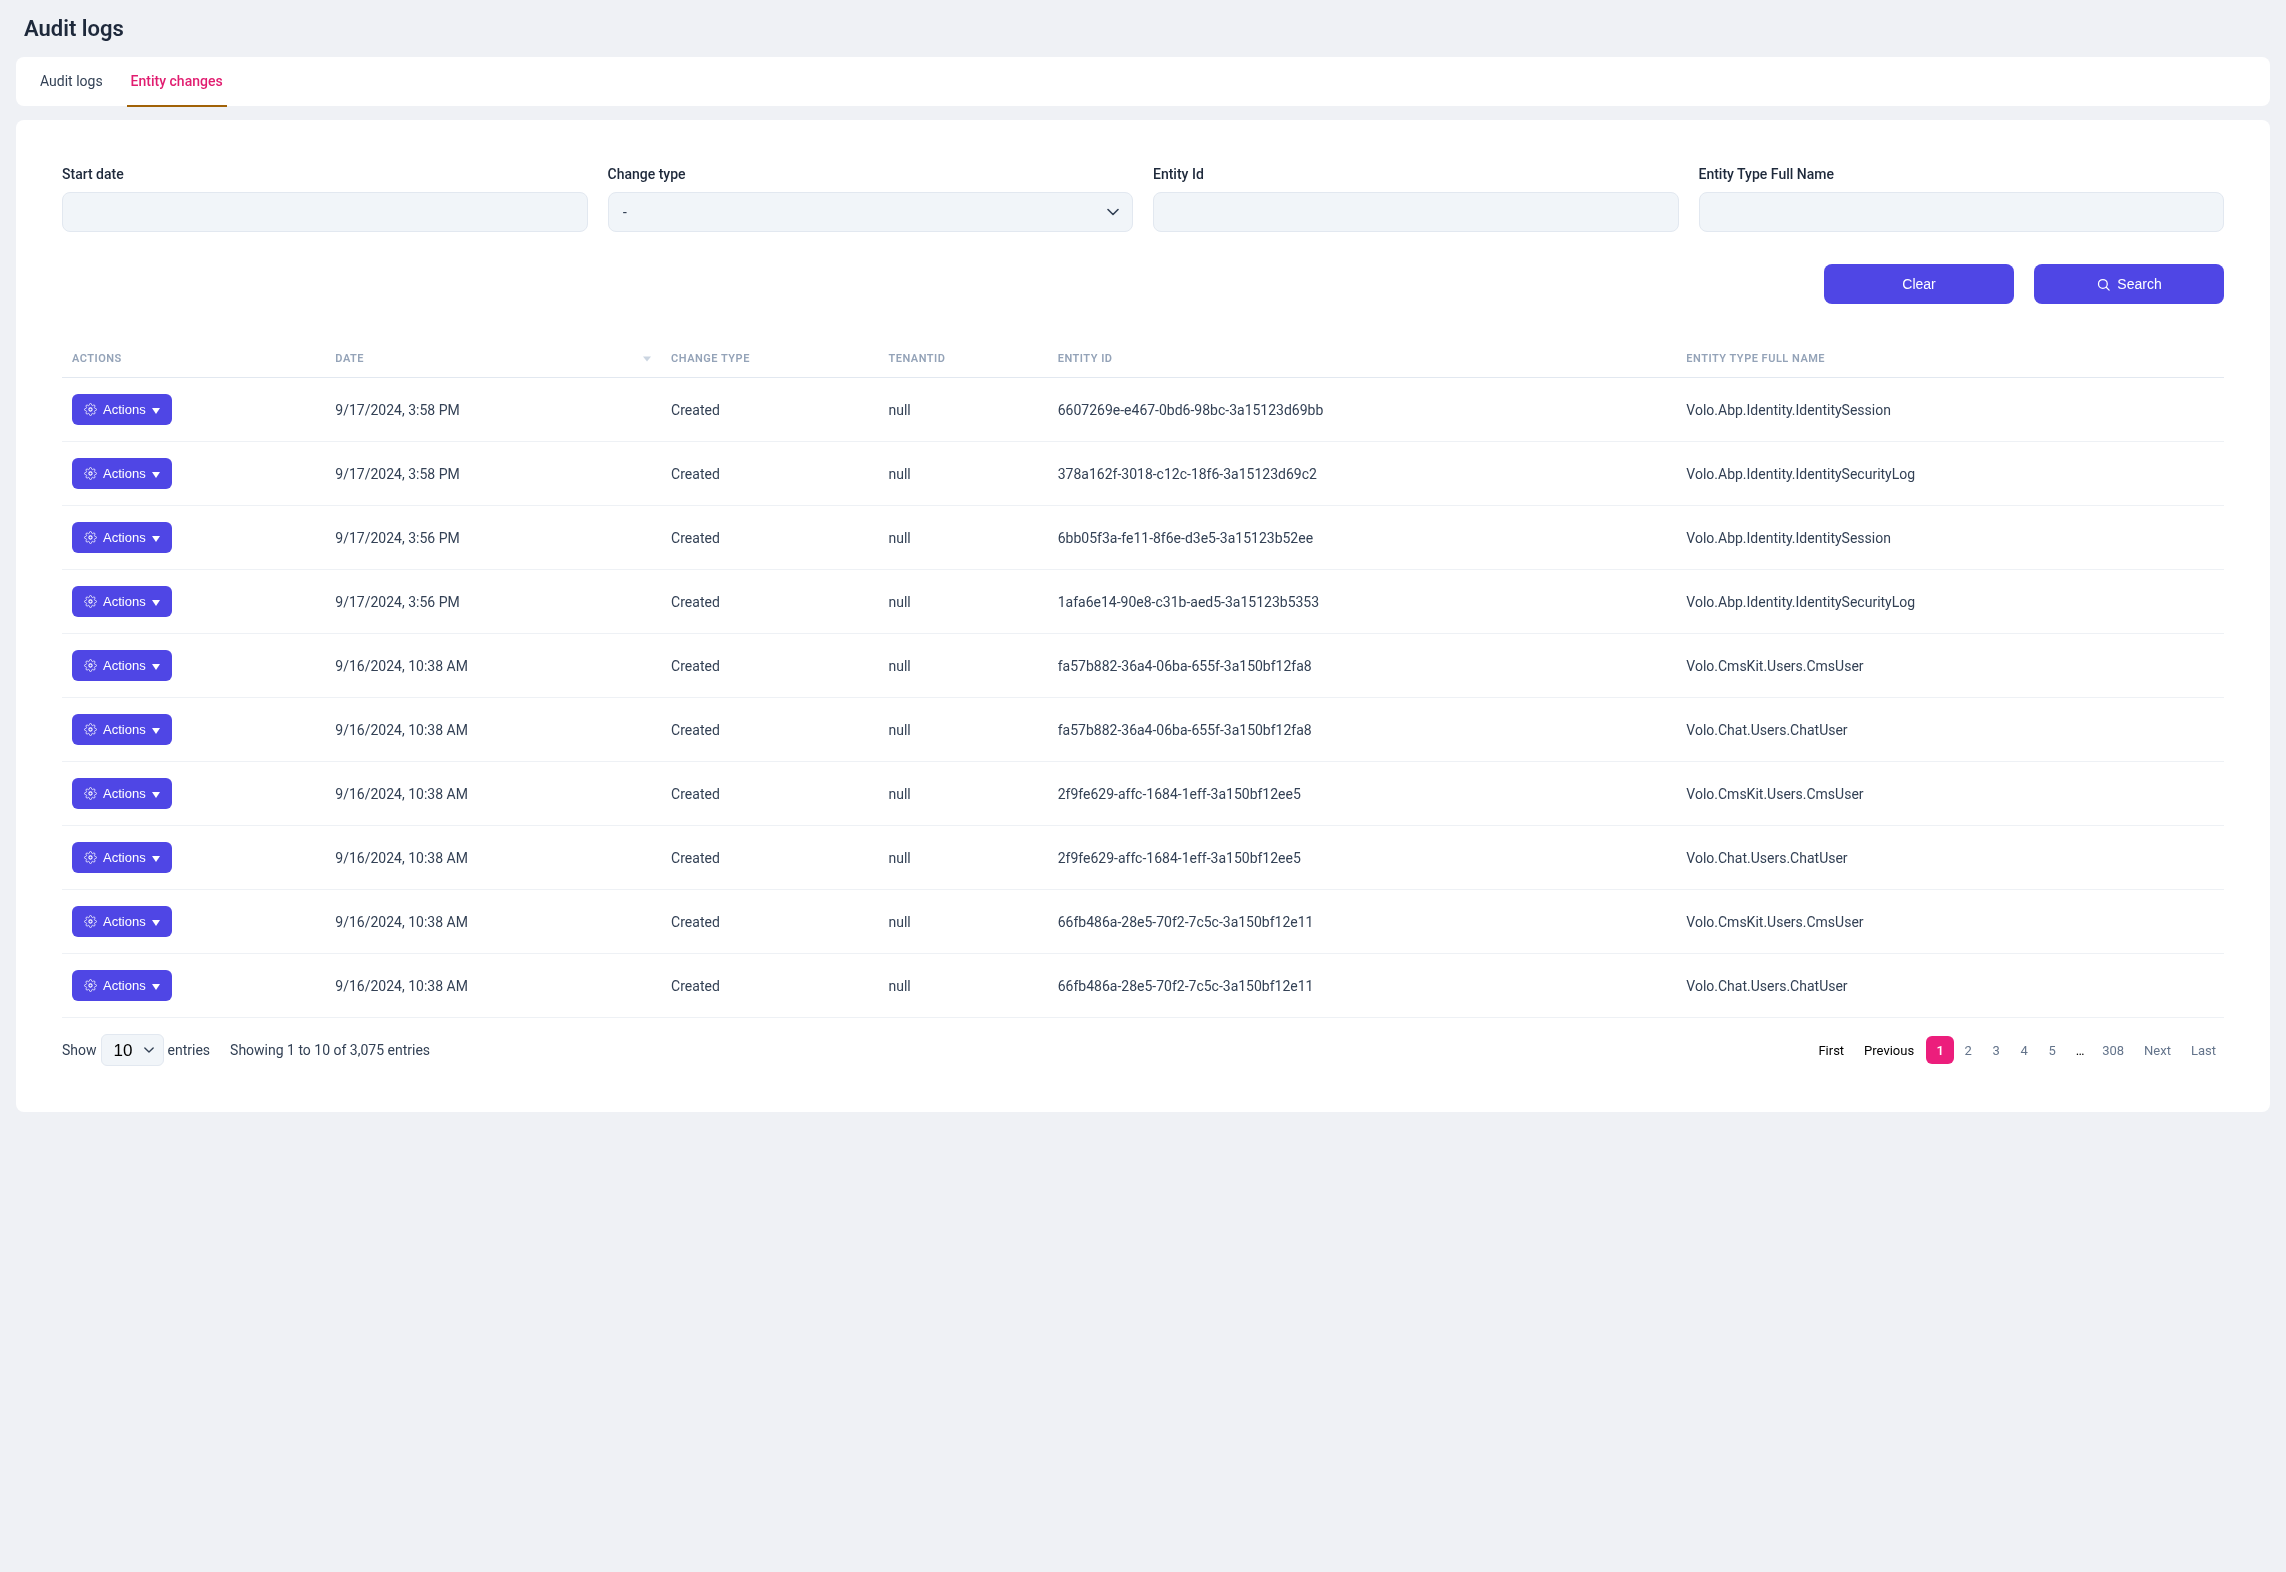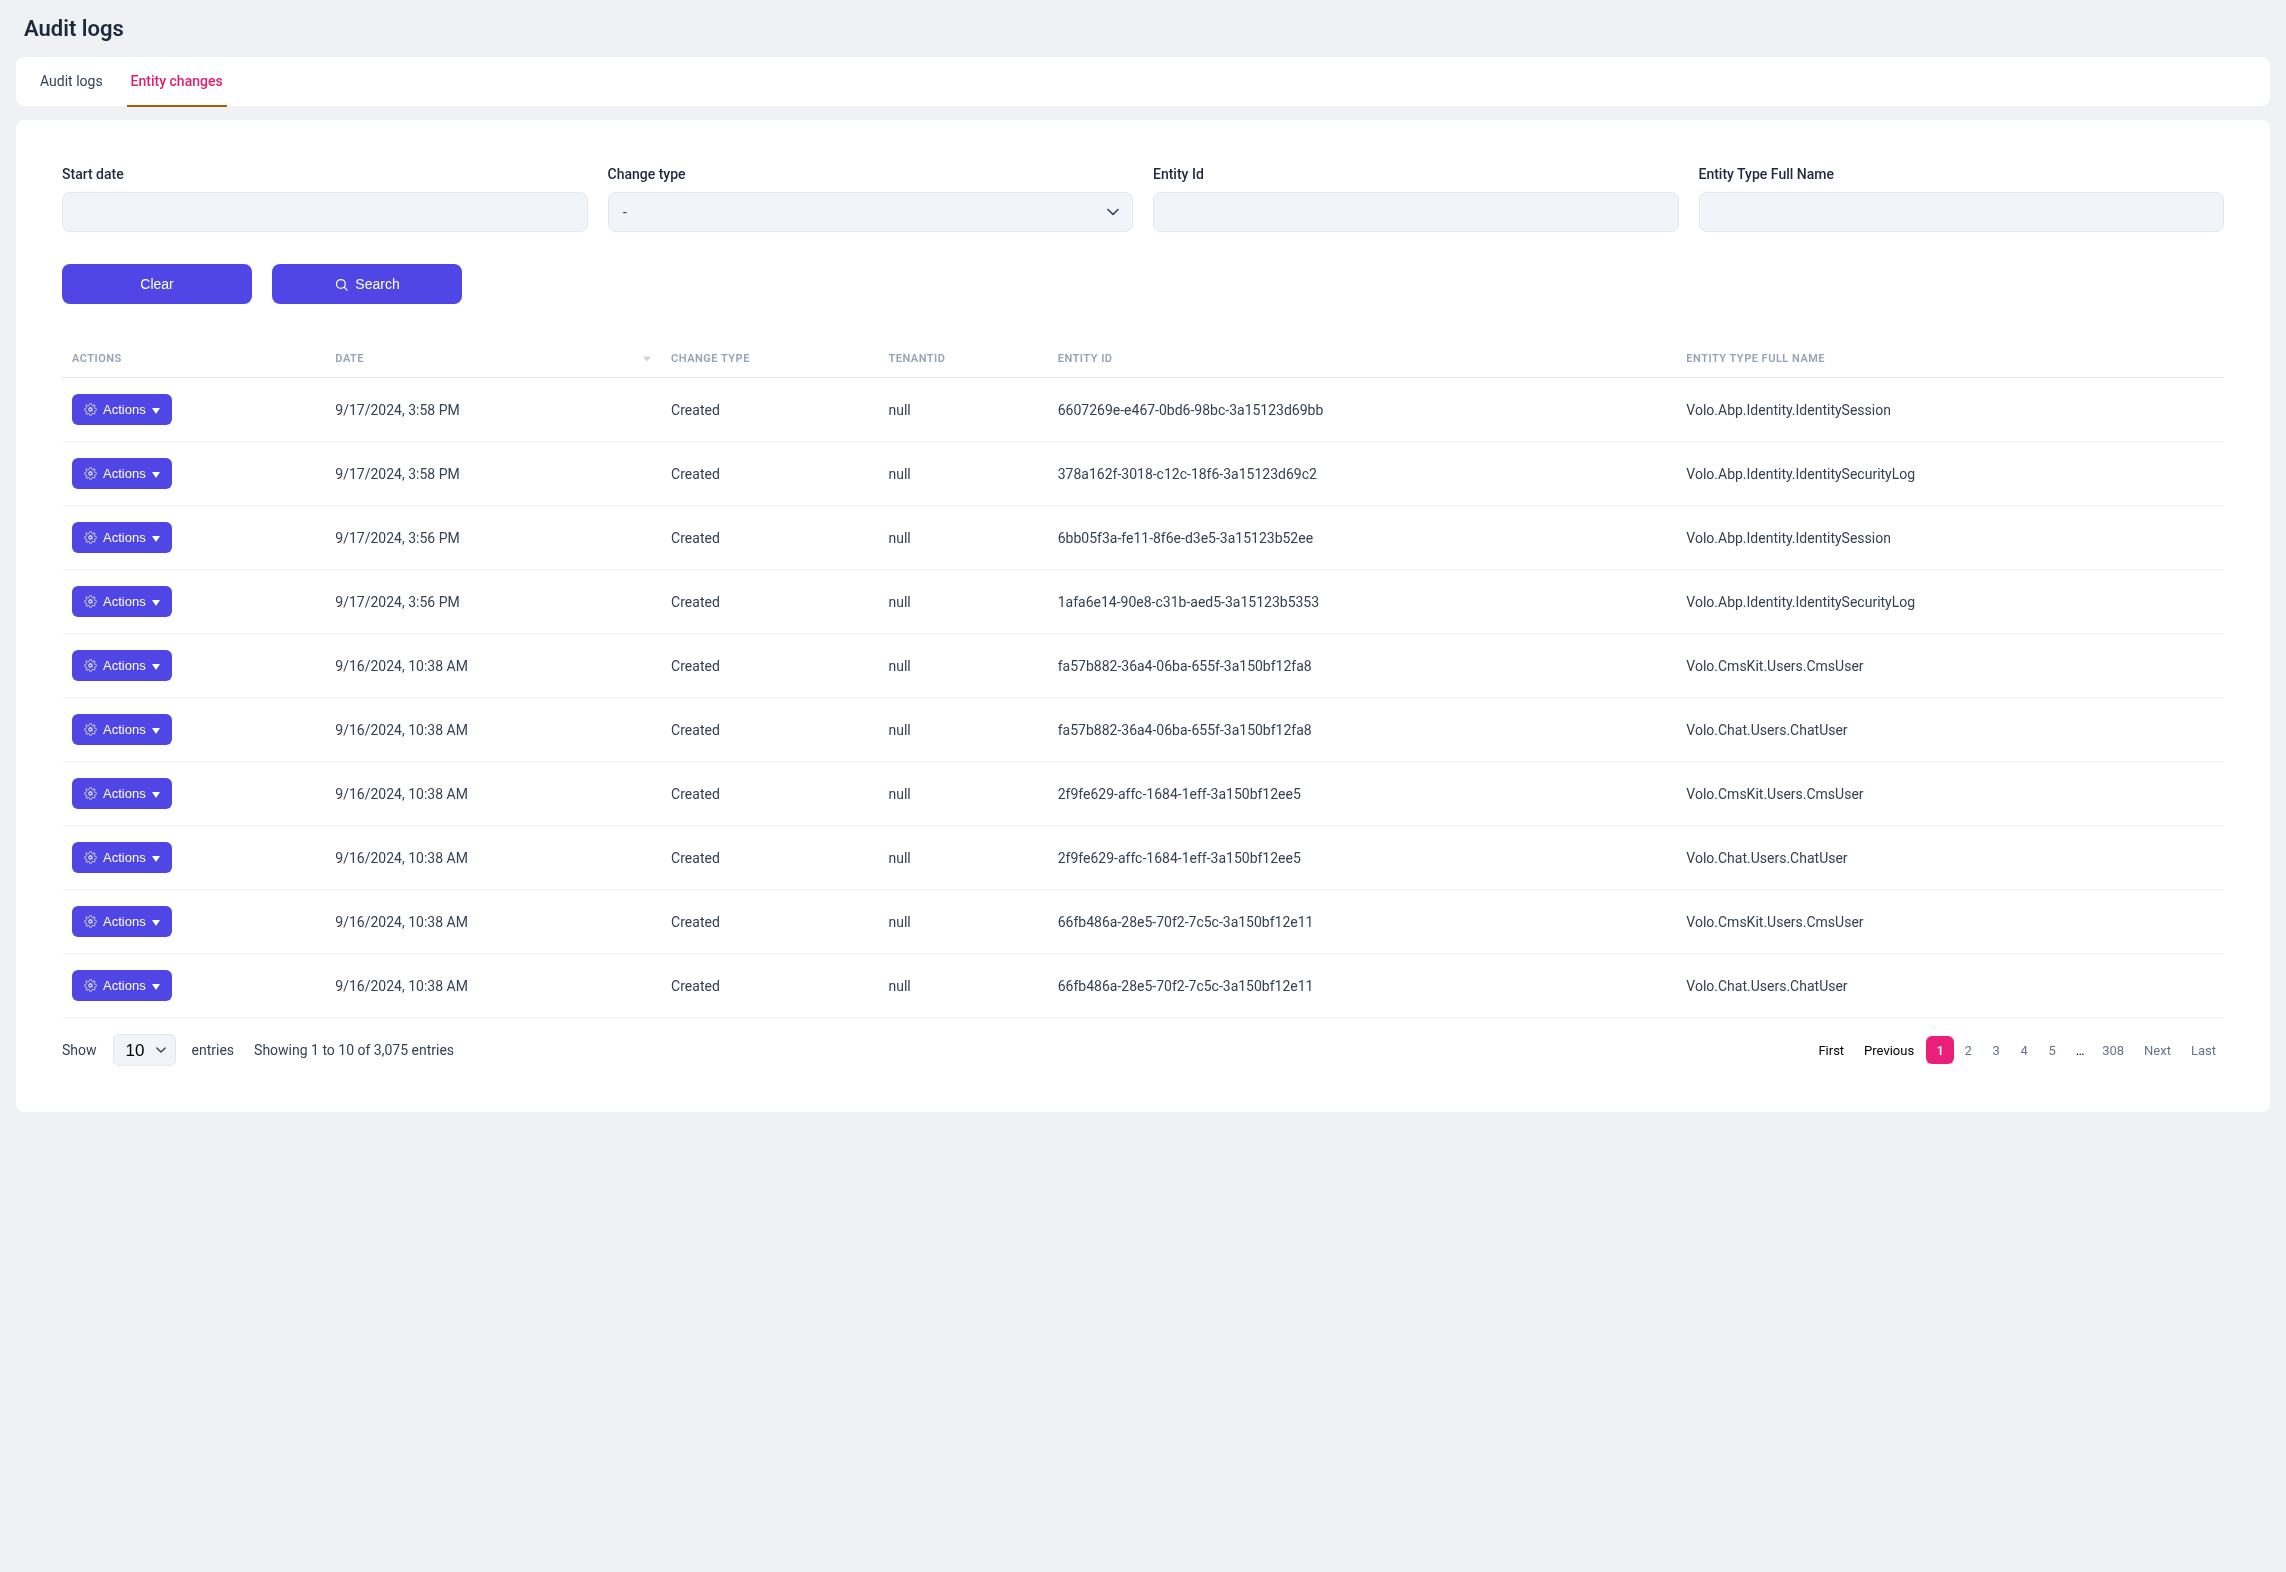--- a/index.html
+++ b/index.html
@@ -75,20 +75,21 @@
   }
   .select-wrap .chev {
     position: absolute;
     right: 14px;
     top: 50%;
     transform: translateY(-50%);
     pointer-events: none;
   }
   .action-row {
     display: flex;
+    justify-content: flex-end;
     gap: 20px;
     margin-top: 32px;
   }
   .btn-primary {
     background: #4f46e5;
     color: #fff;
     border: none;
     border-radius: 8px;
     height: 40px;
     min-width: 190px;
@@ -150,21 +151,21 @@
     display: flex;
     align-items: center;
     justify-content: space-between;
     margin-top: 16px;
     flex-wrap: wrap;
     gap: 12px;
   }
   .show-entries {
     display: flex;
     align-items: center;
-    gap: 16px;
+    gap: 4px;
     color: #334155;
   }
   .small-select-wrap {
     position: relative;
     display: inline-block;
   }
   .small-select {
     background: #f1f5f9;
     border: 1px solid #e2e8f0;
     border-radius: 6px;

